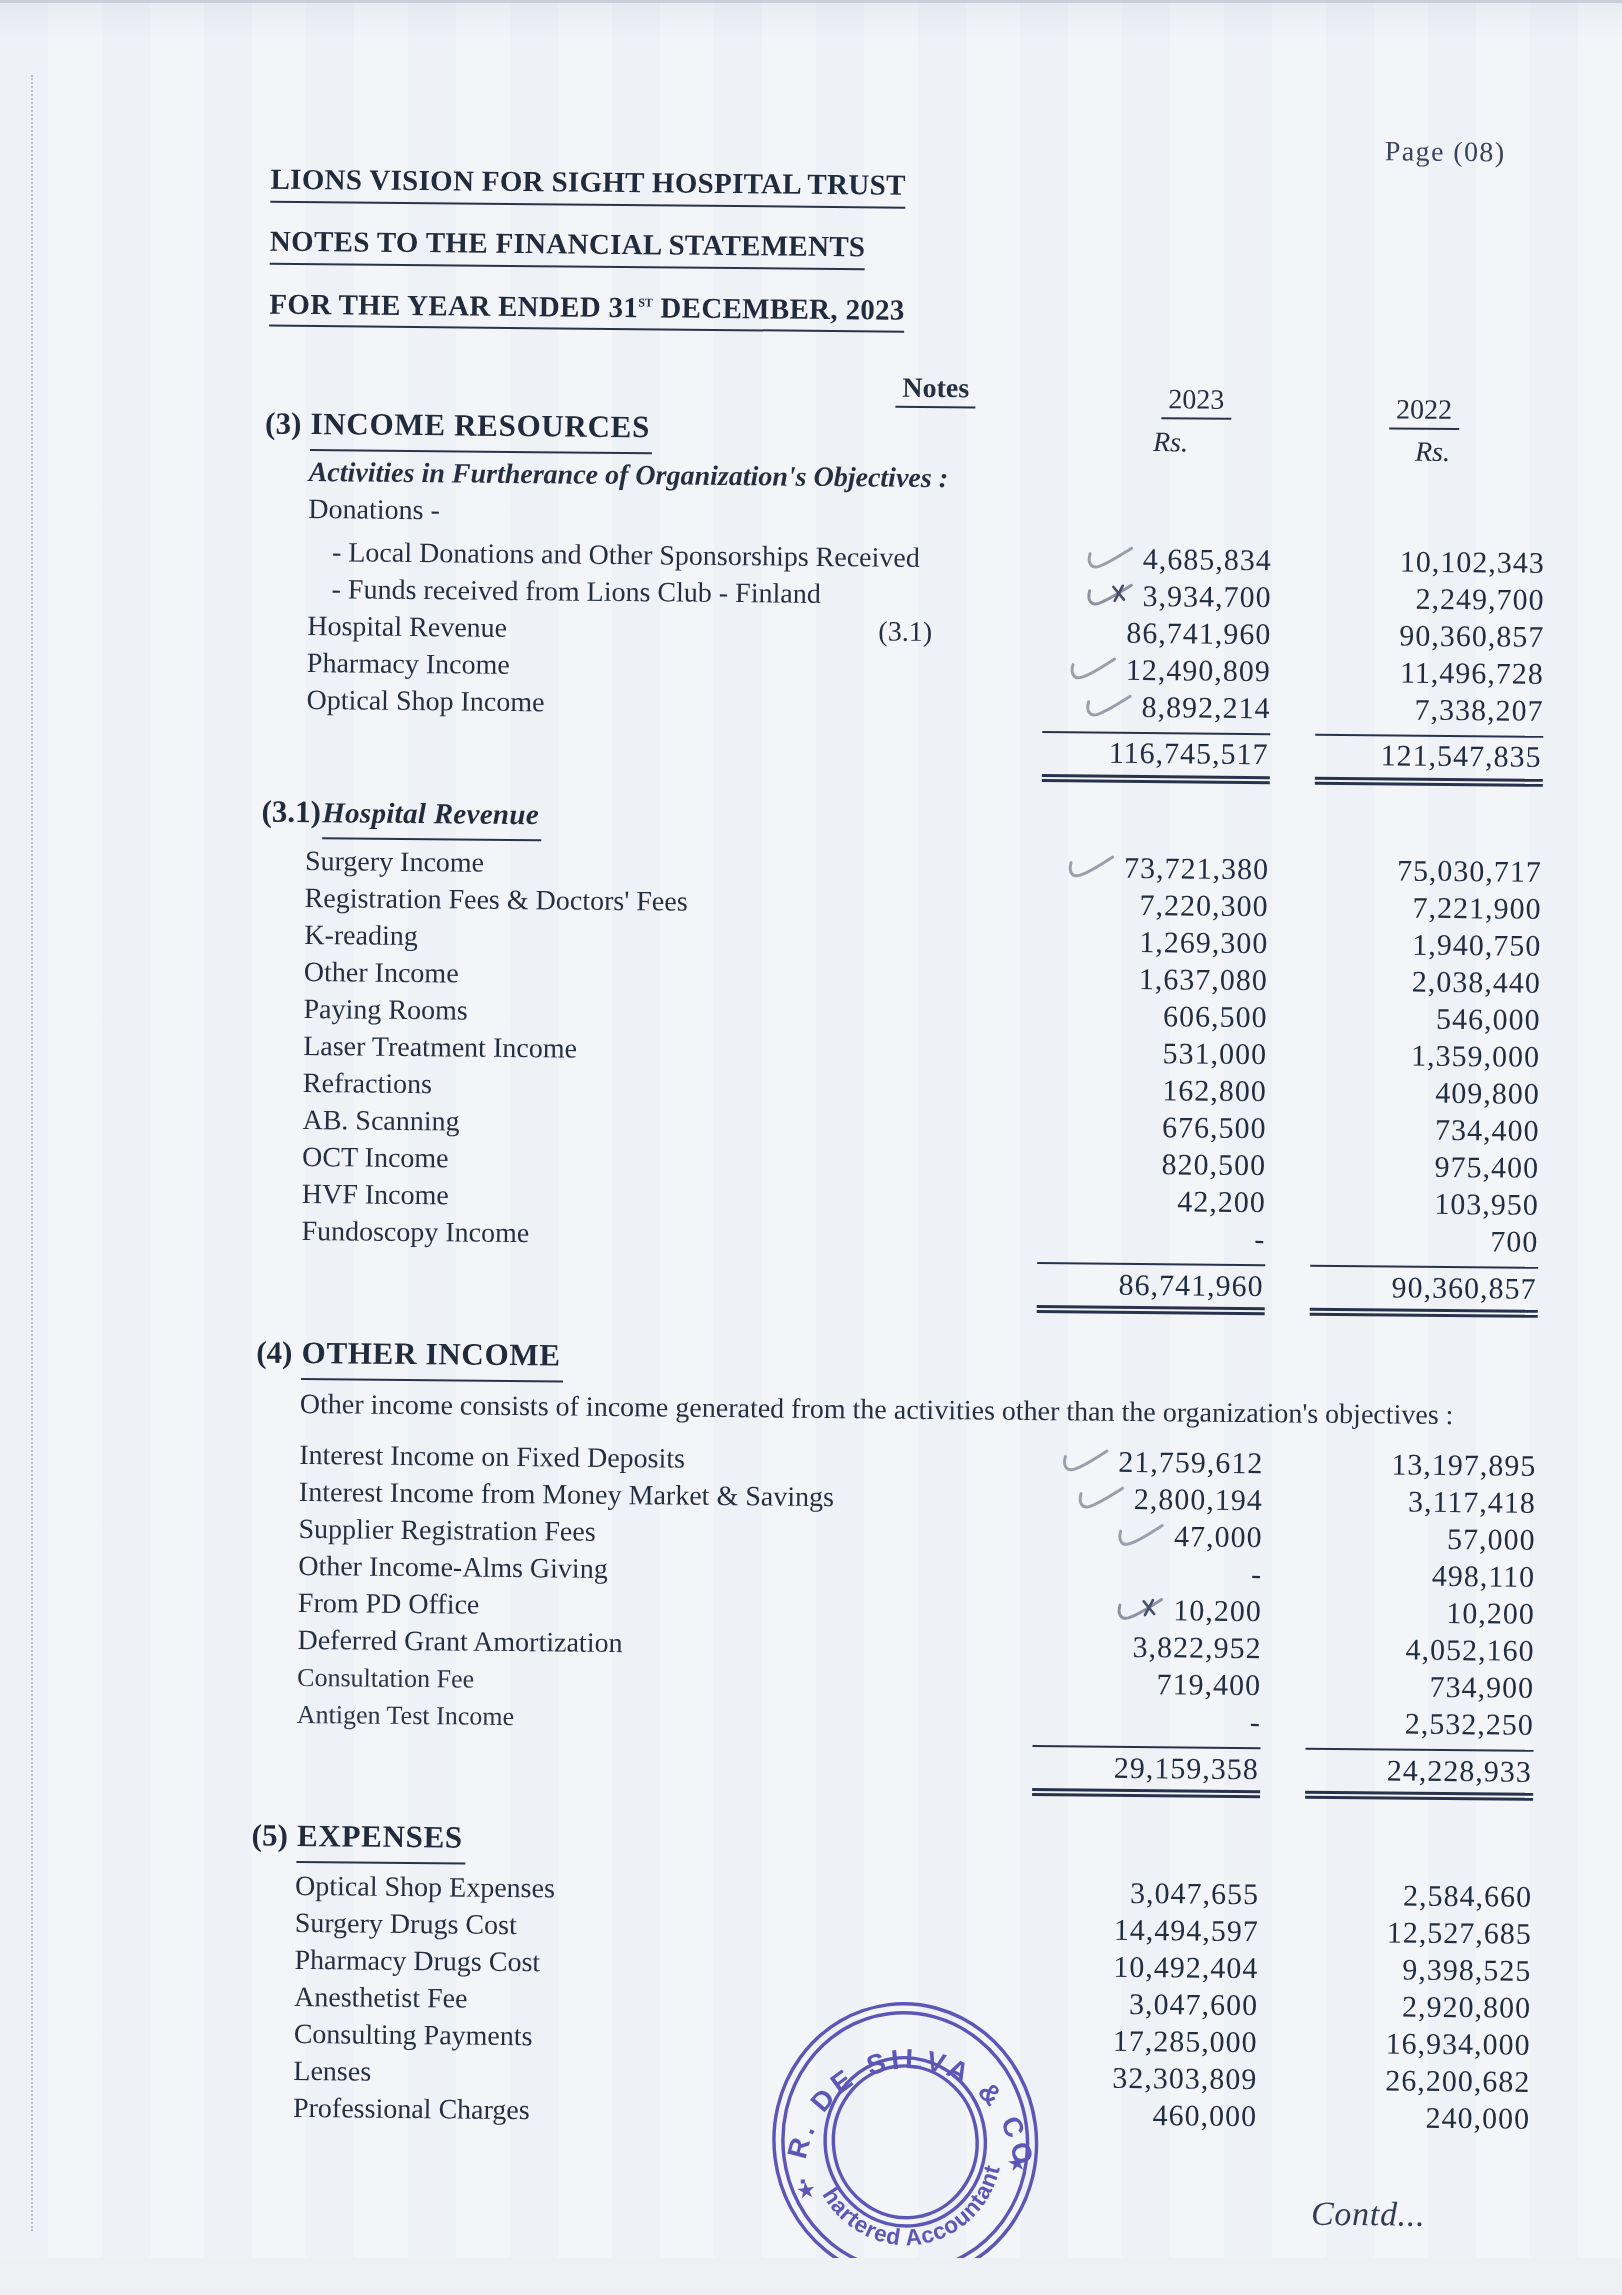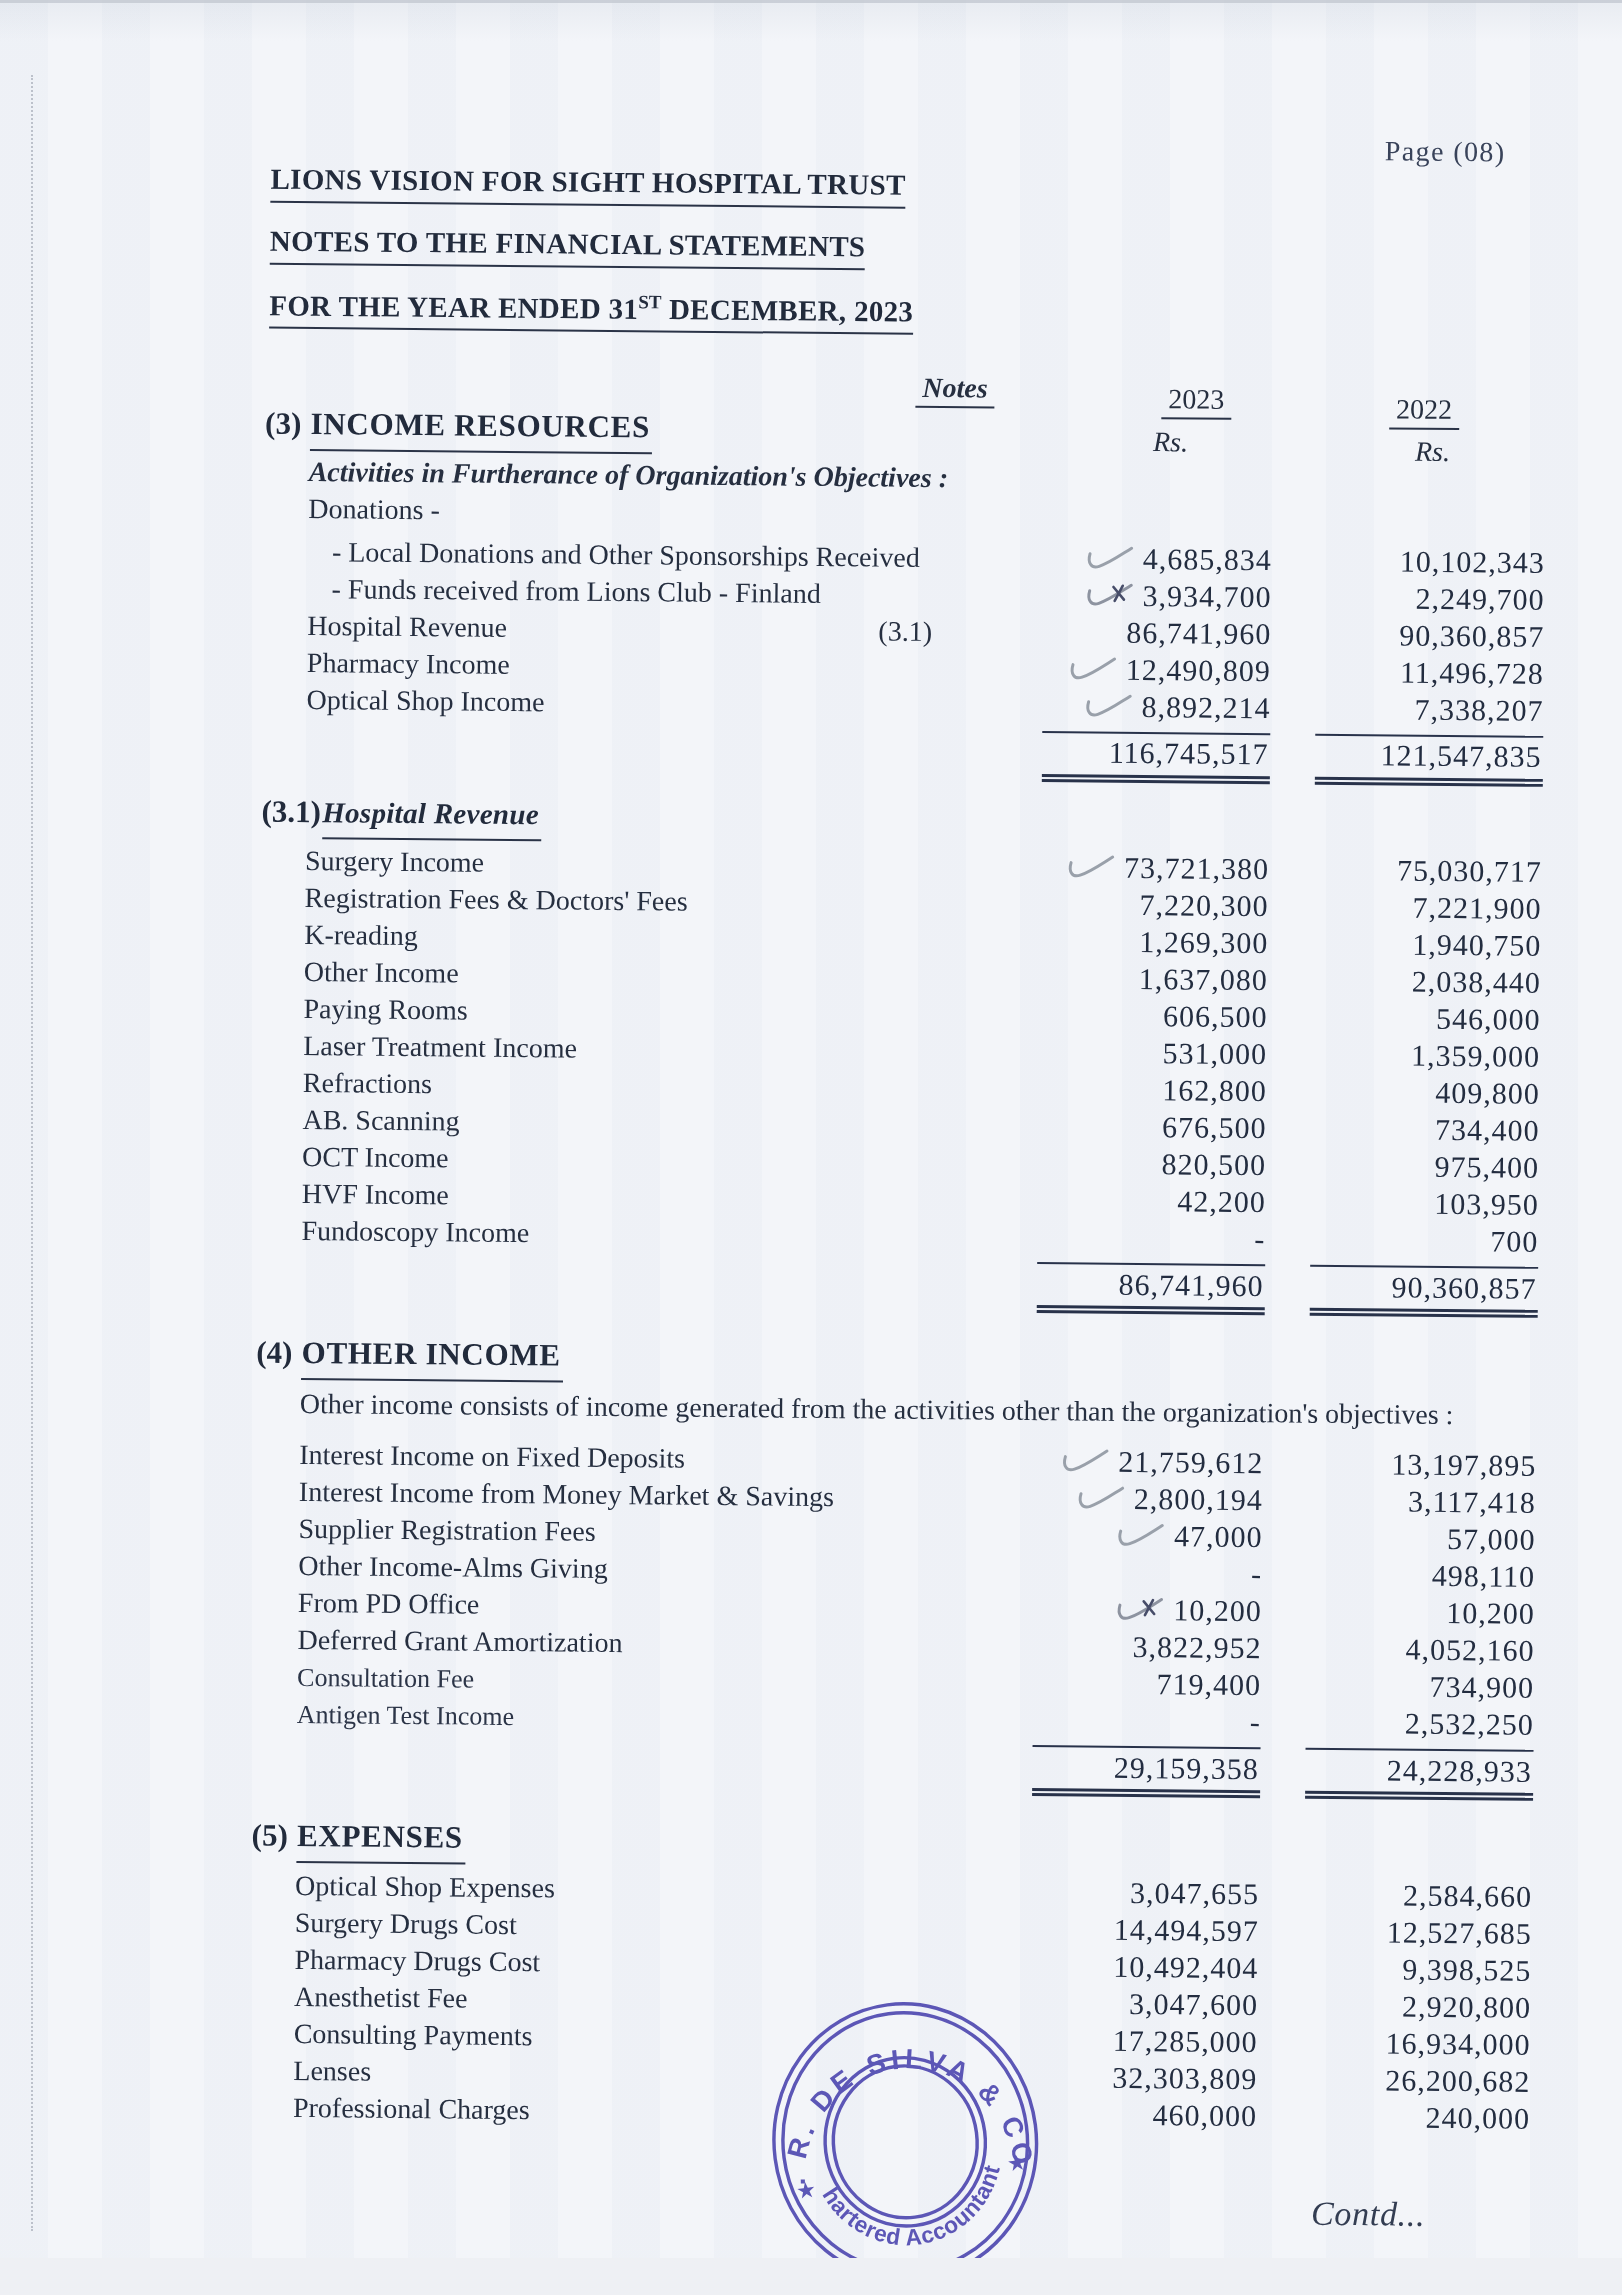--- a/index.html
+++ b/index.html
@@ -18,25 +18,25 @@
   .edge-bottom-strip{position:absolute;left:0;right:0;top:2276px;bottom:0;background:#e9ebf0;}
   .edge-left-dots{position:absolute;left:31px;top:75px;bottom:27px;width:0;border-left:2px dotted rgba(72,82,104,.30);}
 
   #content{position:absolute;inset:0;transform:rotate(0.55deg);transform-origin:204px 341px;}
 
   .page-number{position:absolute;left:1383px;top:124px;font-size:28px;letter-spacing:1.4px;color:#39435a;}
 
   .doc-titles{position:absolute;left:269px;top:162px;}
   .doc-title{display:table;font-weight:bold;font-size:29px;letter-spacing:0.3px;color:#222b3c;
     border-bottom:2.7px solid #2a3347;padding-bottom:4.8px;margin-bottom:22.5px;white-space:nowrap;}
-  .doc-title sup{font-size:19px;vertical-align:super;letter-spacing:0;}
+  .doc-title sup{font-size:12px;vertical-align:super;letter-spacing:0;}
 
   .colhead{position:absolute;font-size:28px;color:#262f40;white-space:nowrap;}
   .colhead.rule{border-bottom:2.4px solid #2a3347;padding:0 6.8px 2px;}
-  #ch-notes{left:916px;top:365px;font-weight:bold;font-style:italic;}
+  #ch-notes{left:896px;top:365px;font-weight:bold;}
   #ch-2023{left:1130px;top:374px;margin-left:32px;}
   #ch-2022{left:1390px;top:382px;}
   #rs-2023{left:1154px;top:417px;font-style:italic;}
   #rs-2022{left:1416px;top:424px;font-style:italic;}
 
   #sections{position:absolute;left:266px;top:403px;width:1295px;}
 
   .fin-section{margin:0;}
   .sec-head{display:flex;align-items:baseline;font-weight:bold;font-size:31px;color:#222b3c;
     margin-bottom:2.7px;line-height:1.3;}

